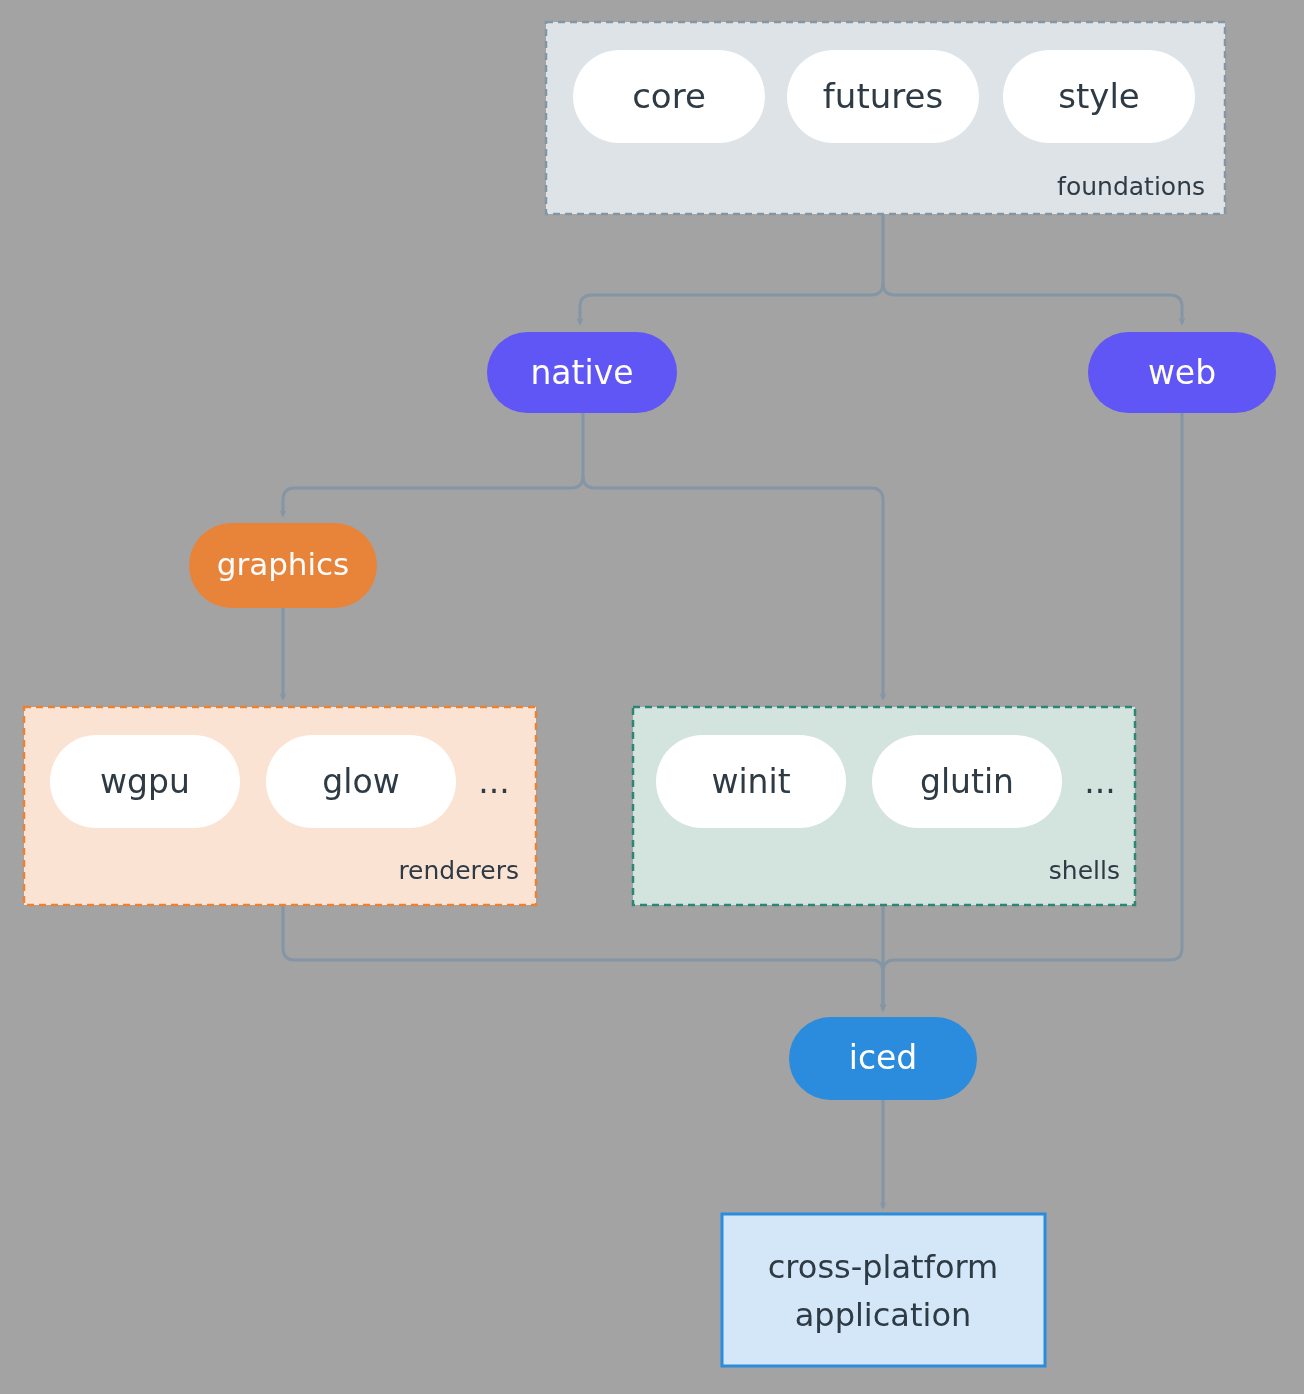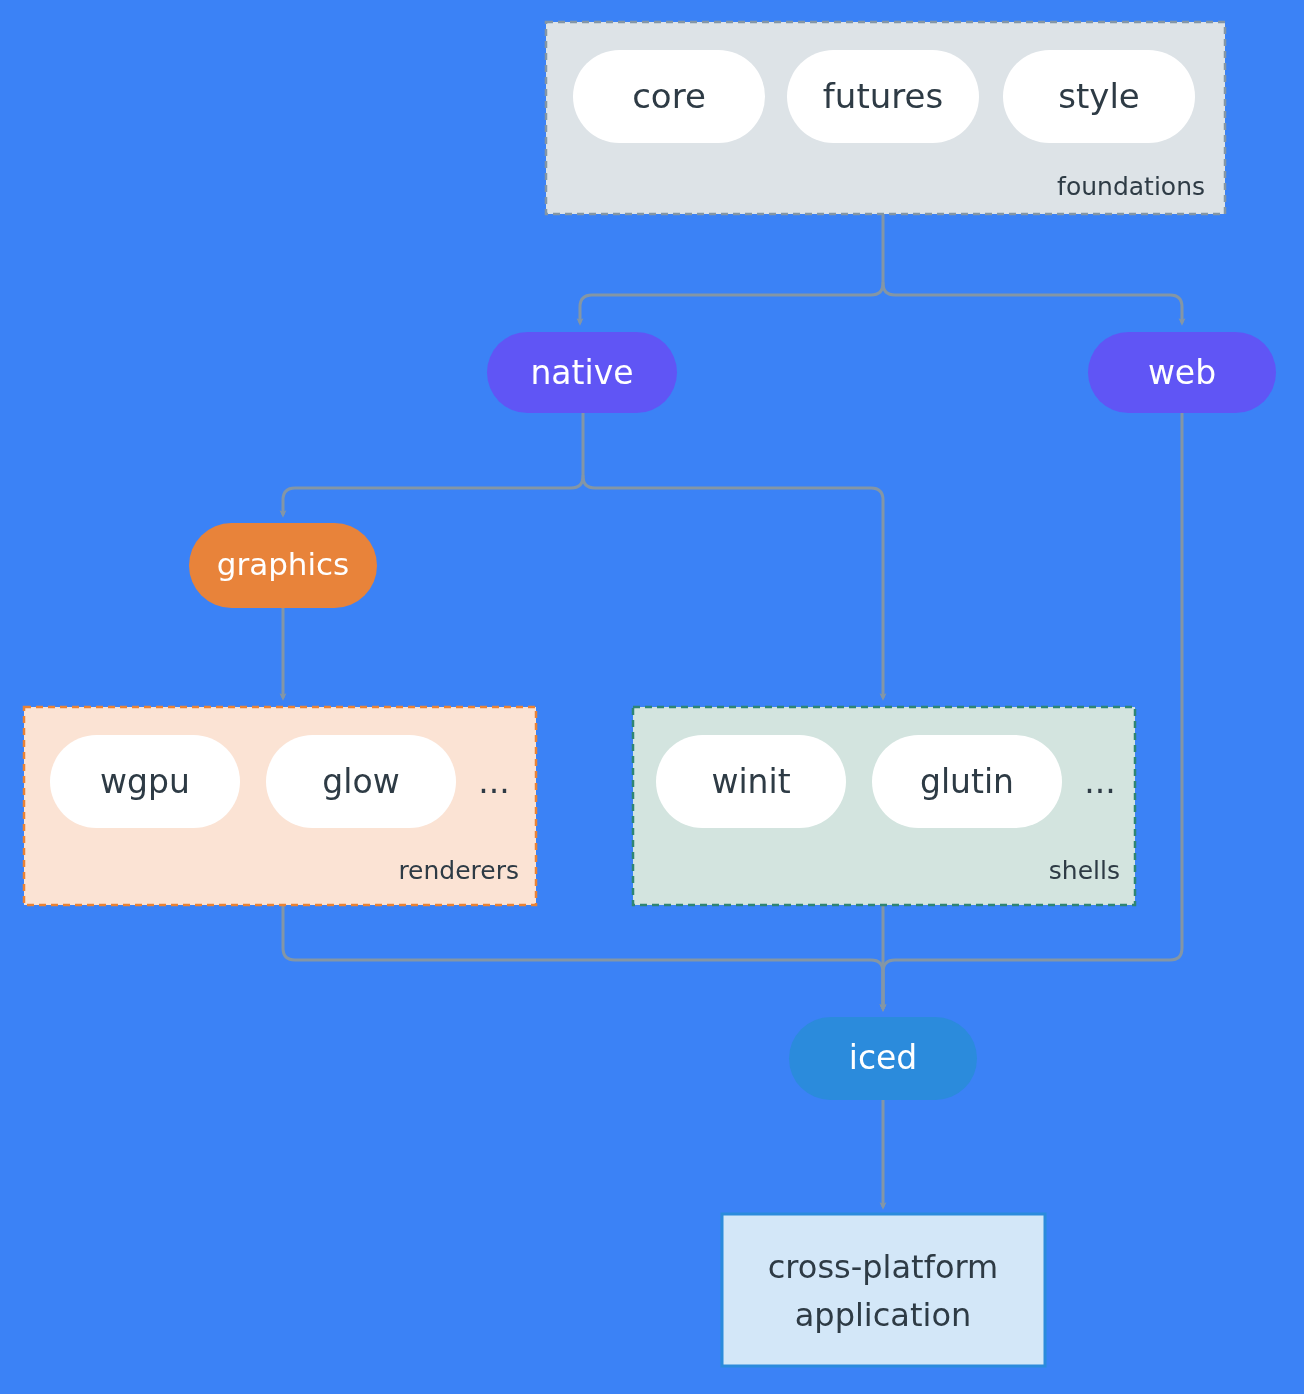--- a/index.html
+++ b/index.html
@@ -7,21 +7,21 @@
     padding: 0;
     background: #000000;
   }
   body {
     font-family: "DejaVu Sans", sans-serif;
   }
   #diagram-root {
     position: relative;
     width: 1304px;
     height: 1394px;
-    background: #3b82f6;
+    background: #a3a3a3;
     overflow: hidden;
   }
   svg.layer {
     position: absolute;
     top: 0;
     left: 0;
     width: 1304px;
     height: 1394px;
   }
   .node-text {

